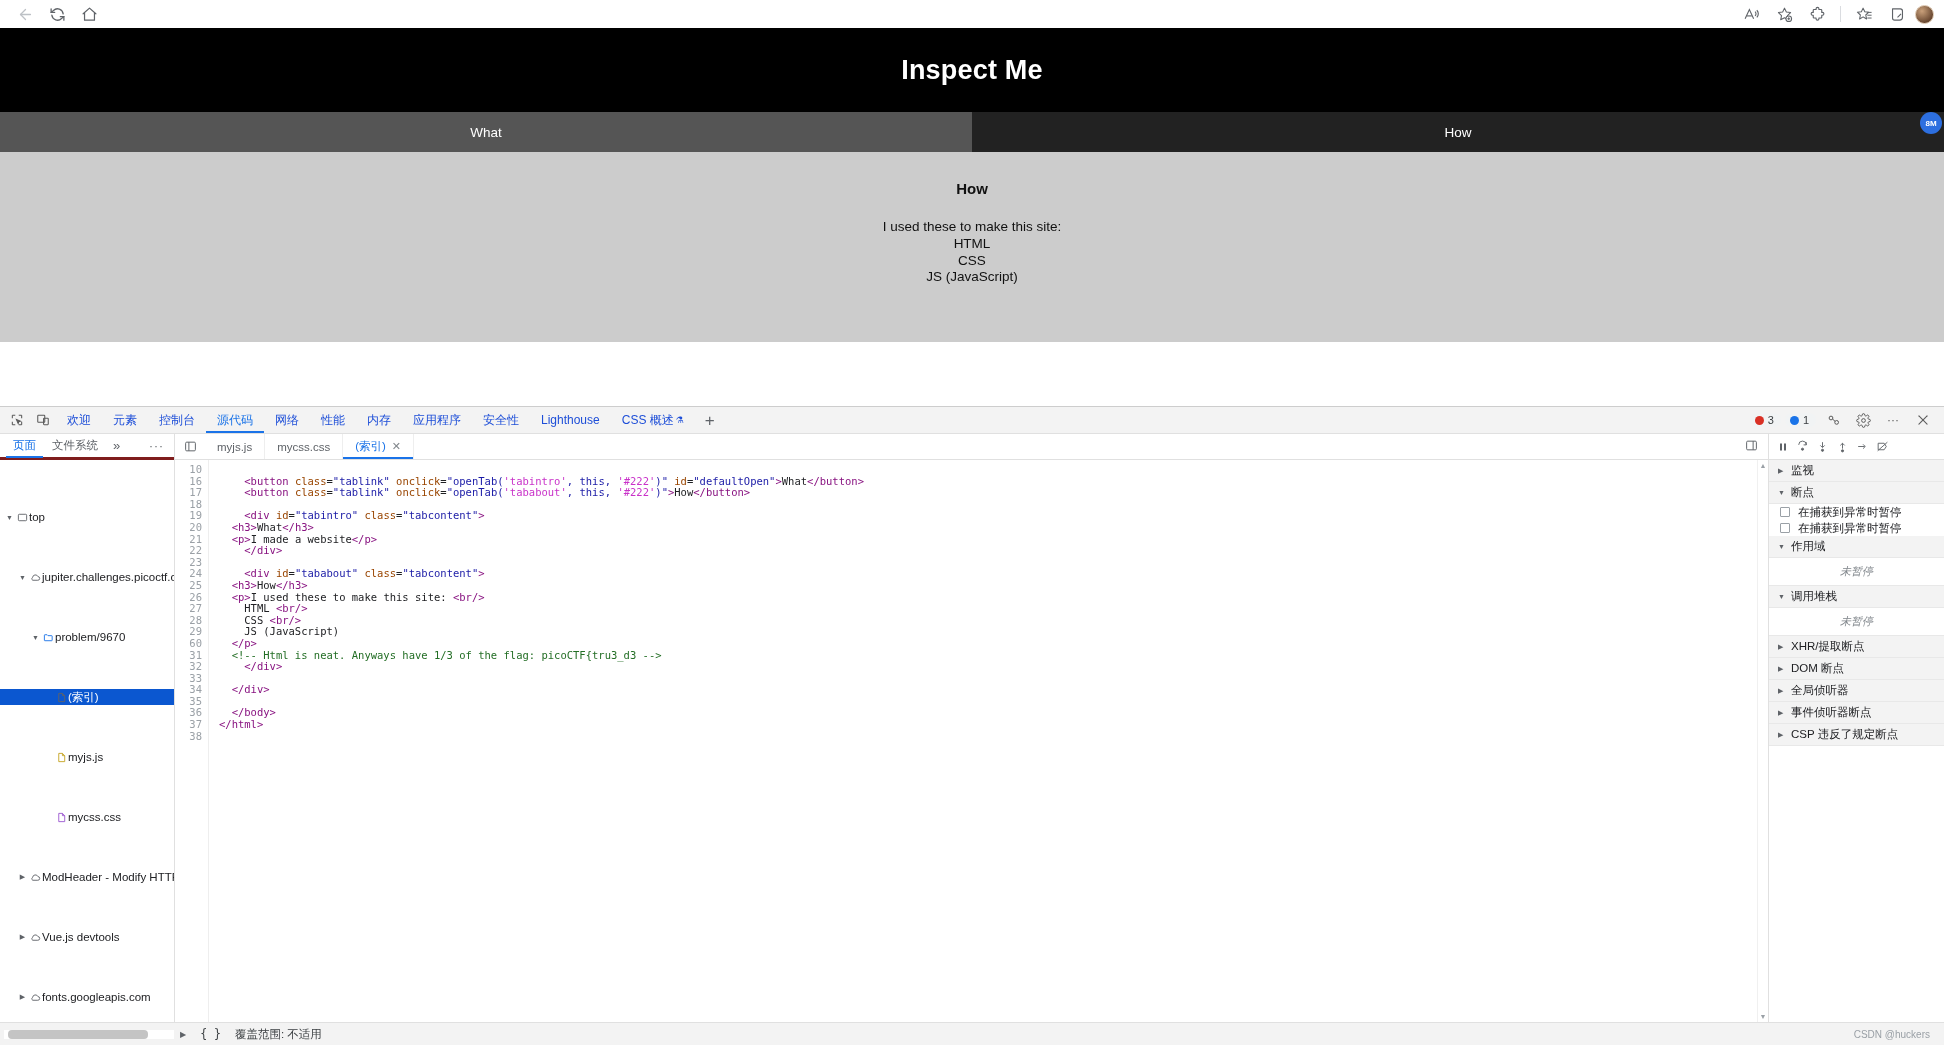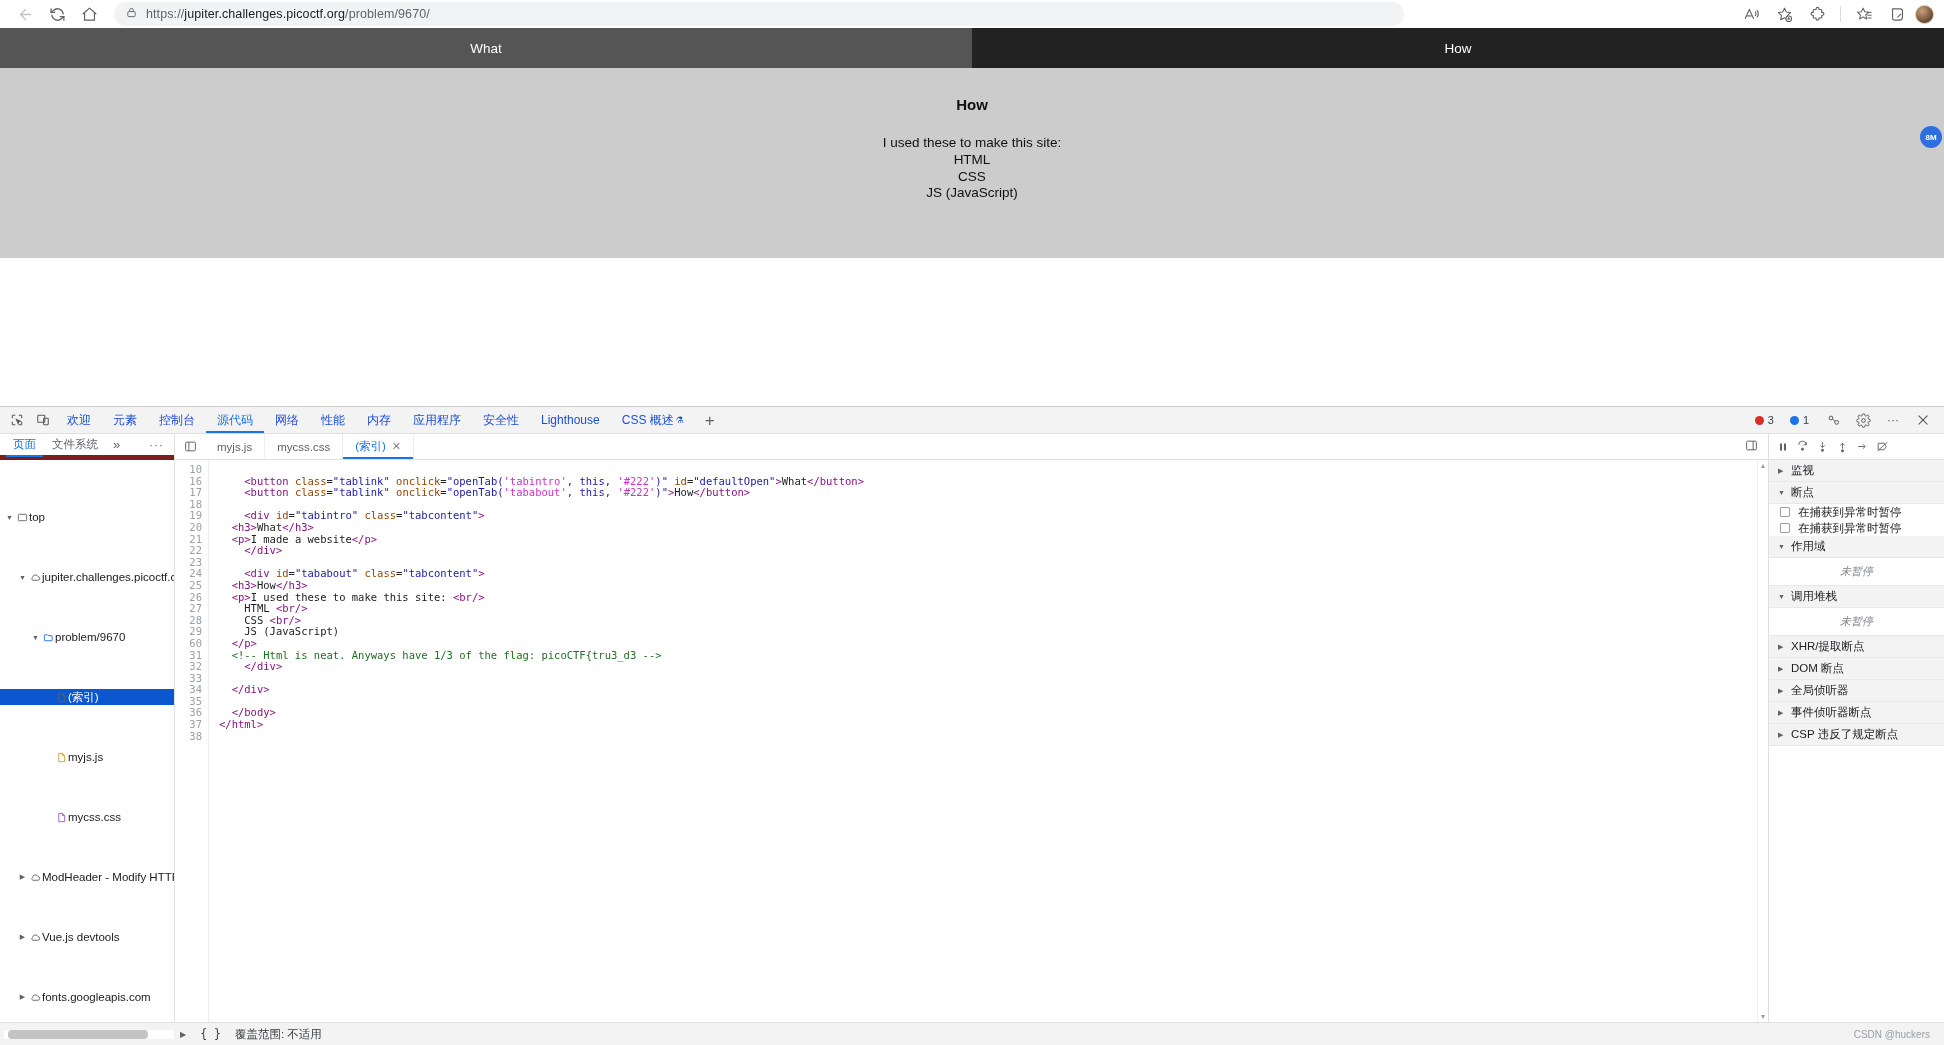--- a/index.html
+++ b/index.html
@@ -50,21 +50,21 @@
   .tablink.active { background: #555; }
   .tablink.inactive { background: #222; }
   .tabcontent {
     background: #ccc; height: 190px; text-align: center; color: #111;
     padding-top: 28px;
   }
   .tabcontent h3 { font-size: 15px; font-weight: bold; margin-bottom: 22px; }
   .tabcontent p { font-size: 13.5px; line-height: 16.8px; }
   .page-blank { height: 64px; background: #fff; }
   .badge-float {
-    position: absolute; right: 2px; top: 98px; width: 22px; height: 22px;
+    position: absolute; right: 2px; top: 84px; width: 22px; height: 22px;
     border-radius: 50%; background: #2d6fe0; color: #fff; font-size: 8px;
     font-weight: bold; display: flex; align-items: center; justify-content: center;
   }
 
   
   .devtools {
     height: 639px; background: #fff; display: flex; flex-direction: column;
     border-top: 1px solid #cdcdcd; font-size: 12px; color: #202124;
   }
   .dt-tabbar {
@@ -90,21 +90,21 @@
   }
   .dot { width: 9px; height: 9px; border-radius: 50%; }
   .dot.err { background: #d93025; }
   .dot.info { background: #1a73e8; }
 
   .dt-body { flex: 1; display: flex; min-height: 0; }
 
   
   .navigator { width: 175px; border-right: 1px solid #e0e0e0; display: flex; flex-direction: column; }
   .nav-tabs {
-    height: 26px; display: flex; align-items: center; border-bottom: 5px solid #7f1d1d;
+    height: 26px; display: flex; align-items: center; border-bottom: 3px solid #7f1d1d;
     padding-left: 6px; gap: 2px; flex: 0 0 auto;
   }
   .nav-tab { padding: 0 7px; height: 25px; display: flex; align-items: center; font-size: 11.5px; color: #5f6368; }
   .nav-tab.active { color: #1a73e8; box-shadow: inset 0 -2px 0 #1a73e8; }
   .nav-more { color: #5f6368; font-size: 13px; padding: 0 6px; }
   .nav-dots { margin-left: auto; color: #5f6368; padding-right: 10px; letter-spacing: 1px; }
   .tree { flex: 1; overflow: hidden; padding-top: 5px; }
   .tree-row {
     display: flex; align-items: center; height: 16px; font-size: 11.5px;
     color: #202124; white-space: nowrap; padding-right: 4px; margin-top: 44px;
@@ -205,29 +205,20 @@
         <path d="M21 20v-5h-5"></path>
       </svg>
   </div>
   <div class="nav-btn">
     <svg width="17" height="17" viewBox="0 0 24 24" fill="none" stroke="currentColor" stroke-width="1.7" stroke-linecap="round" stroke-linejoin="round">
         <path d="M3 11l9-8 9 8"></path>
         <path d="M5 10v10h14V10"></path>
       </svg>
   </div>
 
-  <div class="url-pill">
-    <span>
-      <svg width="11" height="13" viewBox="0 0 24 24" fill="none" stroke="#5f6368" stroke-width="2">
-          <rect x="4" y="10" width="16" height="11" rx="2"></rect>
-          <path d="M8 10V7a4 4 0 0 1 8 0v3"></path>
-        </svg>
-    </span>
-    <span class="url-text"><span class="dim">https://</span><span>jupiter.challenges.picoctf.org</span><span class="dim">/problem/9670/</span></span>
-  </div>
 
   <div class="chrome-right">
     <div class="nav-btn">
       <svg width="17" height="17" viewBox="0 0 24 24" fill="none" stroke="currentColor" stroke-width="1.6">
           <path d="M3 18L9 5l6 13"></path>
           <path d="M5.5 14h7"></path>
           <path d="M17 8a4 4 0 0 1 0 6"></path>
           <path d="M19.5 6a7 7 0 0 1 0 10"></path>
         </svg>
     </div>
@@ -254,20 +245,23 @@
       <svg width="17" height="17" viewBox="0 0 24 24" fill="none" stroke="currentColor" stroke-width="1.6" stroke-linejoin="round">
           <path d="M5 4h11a3 3 0 0 1 3 3v9a4 4 0 0 1-4 4H8a3 3 0 0 1-3-3z"></path>
           <path d="M12 16l5-5"></path>
         </svg>
     </div>
     <div class="avatar"></div>
   </div>
 </div>
 
 <div class="viewport">
+  <div class="site-header">
+    <div class="site-title">Inspect Me</div>
+  </div>
 
   <div class="tabbar">
     <div class="tablink active">What</div>
     <div class="tablink inactive">How</div>
   </div>
 
   <div class="tabcontent">
     <h3>How</h3>
     <p>I used these to make this site:</p>
     <p>HTML</p>

